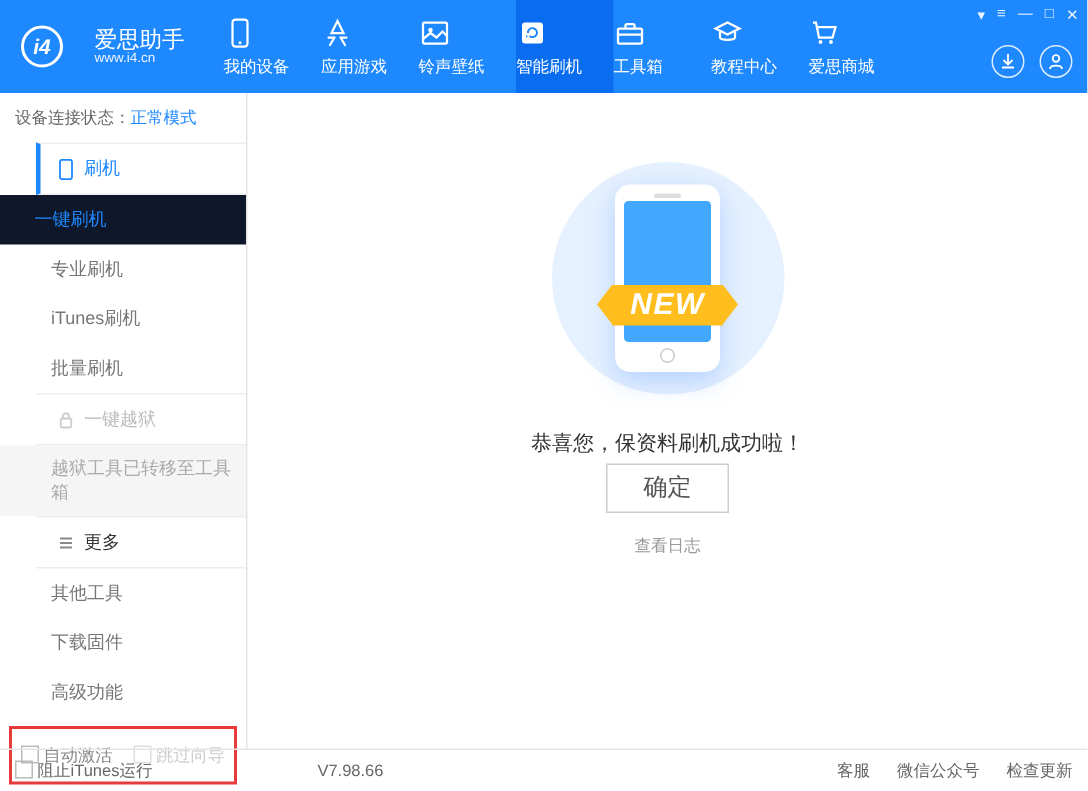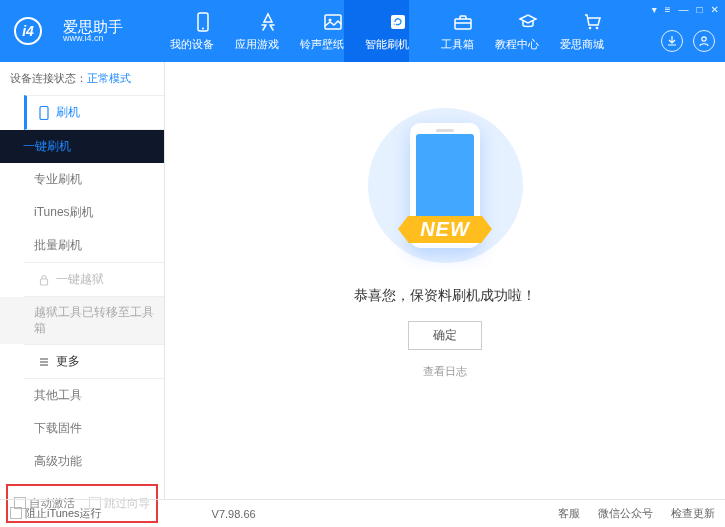--- a/index.html
+++ b/index.html
@@ -4,21 +4,21 @@
 <style>
 * { margin: 0; padding: 0; box-sizing: border-box; font-family: "Microsoft YaHei", Arial, sans-serif; }
 body { width: 725px; height: 527px; overflow: hidden; background: #fff; display: flex; flex-direction: column; }
 .header { background: #1e88ff; color: #fff; height: 62px; display: flex; align-items: center; position: relative; }
 .logo-area { display: flex; align-items: center; padding: 0 12px 0 14px; gap: 21px; justify-content: center; }
 .logo-circle { width: 28px; height: 28px; border: 2px solid #fff; border-radius: 50%; display: flex; align-items: center; justify-content: center; font-size: 14px; font-weight: bold; font-style: italic; }
 .logo-text { display: flex; flex-direction: column; line-height: 1; }
 .logo-title { font-size: 15px; font-weight: 500; }
 .logo-url { font-size: 9px; opacity: 0.9; }
 .nav { display: flex; height: 100%; margin-left: 14px; }
-.nav-item { width: 65px; display: flex; flex-direction: column; align-items: flex-end; justify-content: center; gap: 4px; font-size: 11px; cursor: pointer; }
+.nav-item { width: 65px; display: flex; flex-direction: column; align-items: flex-start; justify-content: center; gap: 4px; font-size: 11px; cursor: pointer; }
 .nav-item.active { background: #0a6df0; }
 .nav-icon { width: 22px; height: 22px; display: flex; align-items: center; justify-content: center; }
 .window-controls { position: absolute; top: 4px; right: 6px; display: flex; gap: 8px; font-size: 10px; }
 .window-controls span { cursor: pointer; opacity: 0.9; }
 .user-icons { position: absolute; right: 10px; bottom: 10px; display: flex; gap: 10px; }
 .circ-btn { width: 22px; height: 22px; border: 1.5px solid rgba(255,255,255,0.85); border-radius: 50%; display: flex; align-items: center; justify-content: center; cursor: pointer; }
 .body { flex: 1; display: flex; min-height: 0; }
 .sidebar { width: 165px; border-right: 1px solid #e5e5e5; display: flex; flex-direction: column; font-size: 12px; color: #555; }
 .status-row { padding: 9px 10px; font-size: 11px; color: #666; }
 .status-mode { color: #1e88ff; font-weight: 500; }
@@ -29,26 +29,26 @@
 .side-item.migrated { background: #f5f5f5; color: #aaa; line-height: 1.3; }
 .lock-head { color: #bbb; }
 .highlight-box { border: 2px solid #e83a3a; margin: 6px 6px 4px 6px; padding: 10px 6px; display: flex; gap: 14px; align-items: center; font-size: 11.5px; color: #888; }
 .chk { width: 12px; height: 12px; border: 1px solid #bbb; display: inline-block; vertical-align: -2px; margin-right: 3px; cursor: pointer; }
 .main { flex: 1; display: flex; flex-direction: column; align-items: center; padding-top: 46px; }
 .illust { width: 165px; height: 155px; position: relative; display: flex; align-items: center; justify-content: center; }
 .circle-bg { position: absolute; width: 155px; height: 155px; border-radius: 50%; background: #e6f1ff; }
 .phone { position: absolute; width: 70px; height: 125px; background: #fff; border-radius: 10px; box-shadow: 0 6px 18px rgba(30,120,255,0.25); display: flex; flex-direction: column; align-items: center; padding: 6px; }
 .phone-screen { width: 58px; flex: 1; background: #42a7ff; border-radius: 3px; margin-top: 2px; }
 .phone-btn { width: 10px; height: 10px; border: 1.5px solid #ccc; border-radius: 50%; margin-top: 4px; }
-.ribbon { position: absolute; bottom: 20px; background: #ffbe1e; color: #fff; font-weight: 800; font-size: 20px; padding: 2px 12px; letter-spacing: 1px; font-style: italic; }
+.ribbon { position: absolute; bottom: 46px; background: #ffbe1e; color: #fff; font-weight: 800; font-size: 20px; padding: 2px 12px; letter-spacing: 1px; font-style: italic; }
 .ribbon::before, .ribbon::after { content: ""; position: absolute; top: 0; border-top: 13px solid transparent; border-bottom: 13px solid transparent; }
 .ribbon::before { left: -10px; border-right: 10px solid #ffbe1e; }
 .ribbon::after { right: -10px; border-left: 10px solid #ffbe1e; }
 .success-msg { margin-top: 24px; font-size: 14px; color: #333; }
-.ok-btn { margin-top: 16px; border: 1px solid #ccc; background: #fff; padding: 5px 24px; font-size: 12px; color: #555; cursor: pointer; }
+.ok-btn { margin-top: 4px; border: 1px solid #ccc; background: #fff; padding: 5px 24px; font-size: 16px; color: #555; cursor: pointer; }
 .log-link { margin-top: 14px; font-size: 11px; color: #999; cursor: pointer; }
 .footer { height: 28px; border-top: 1px solid #e5e5e5; display: flex; align-items: center; font-size: 11px; color: #666; padding: 0 10px; }
 .footer-right { margin-left: auto; display: flex; gap: 18px; align-items: flex-end; }
 .footer-item { cursor: pointer; }
 svg { display: block; }
 </style>
 </head>
 <body>
 
 <div class="header">

